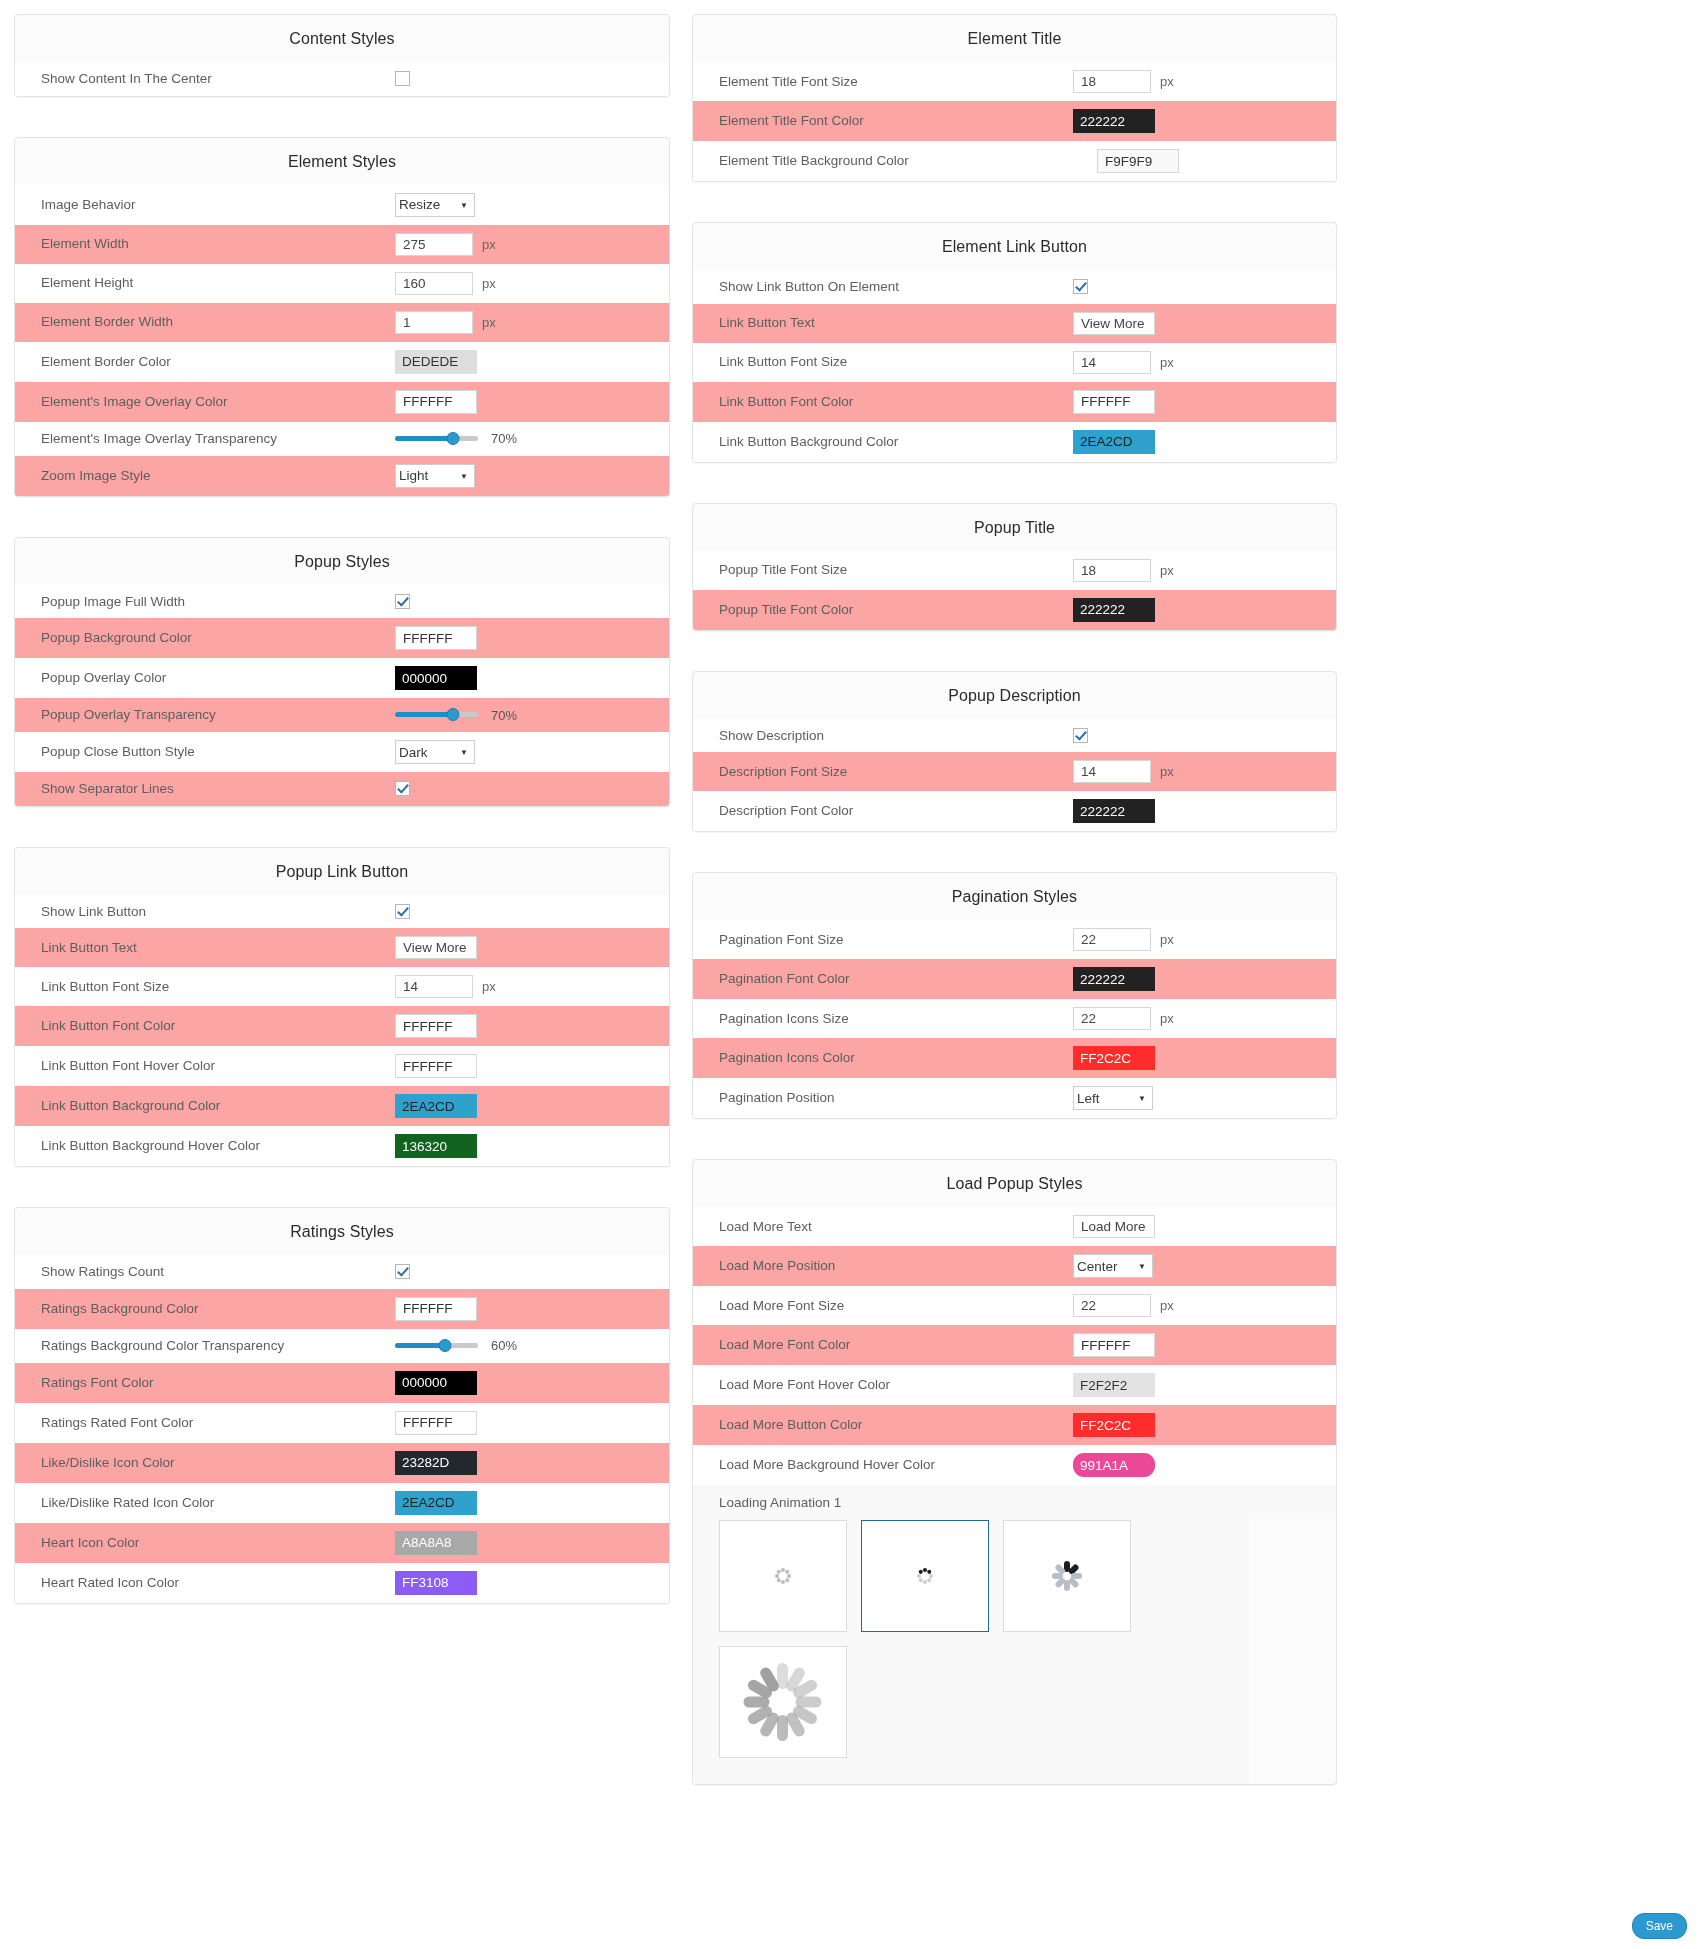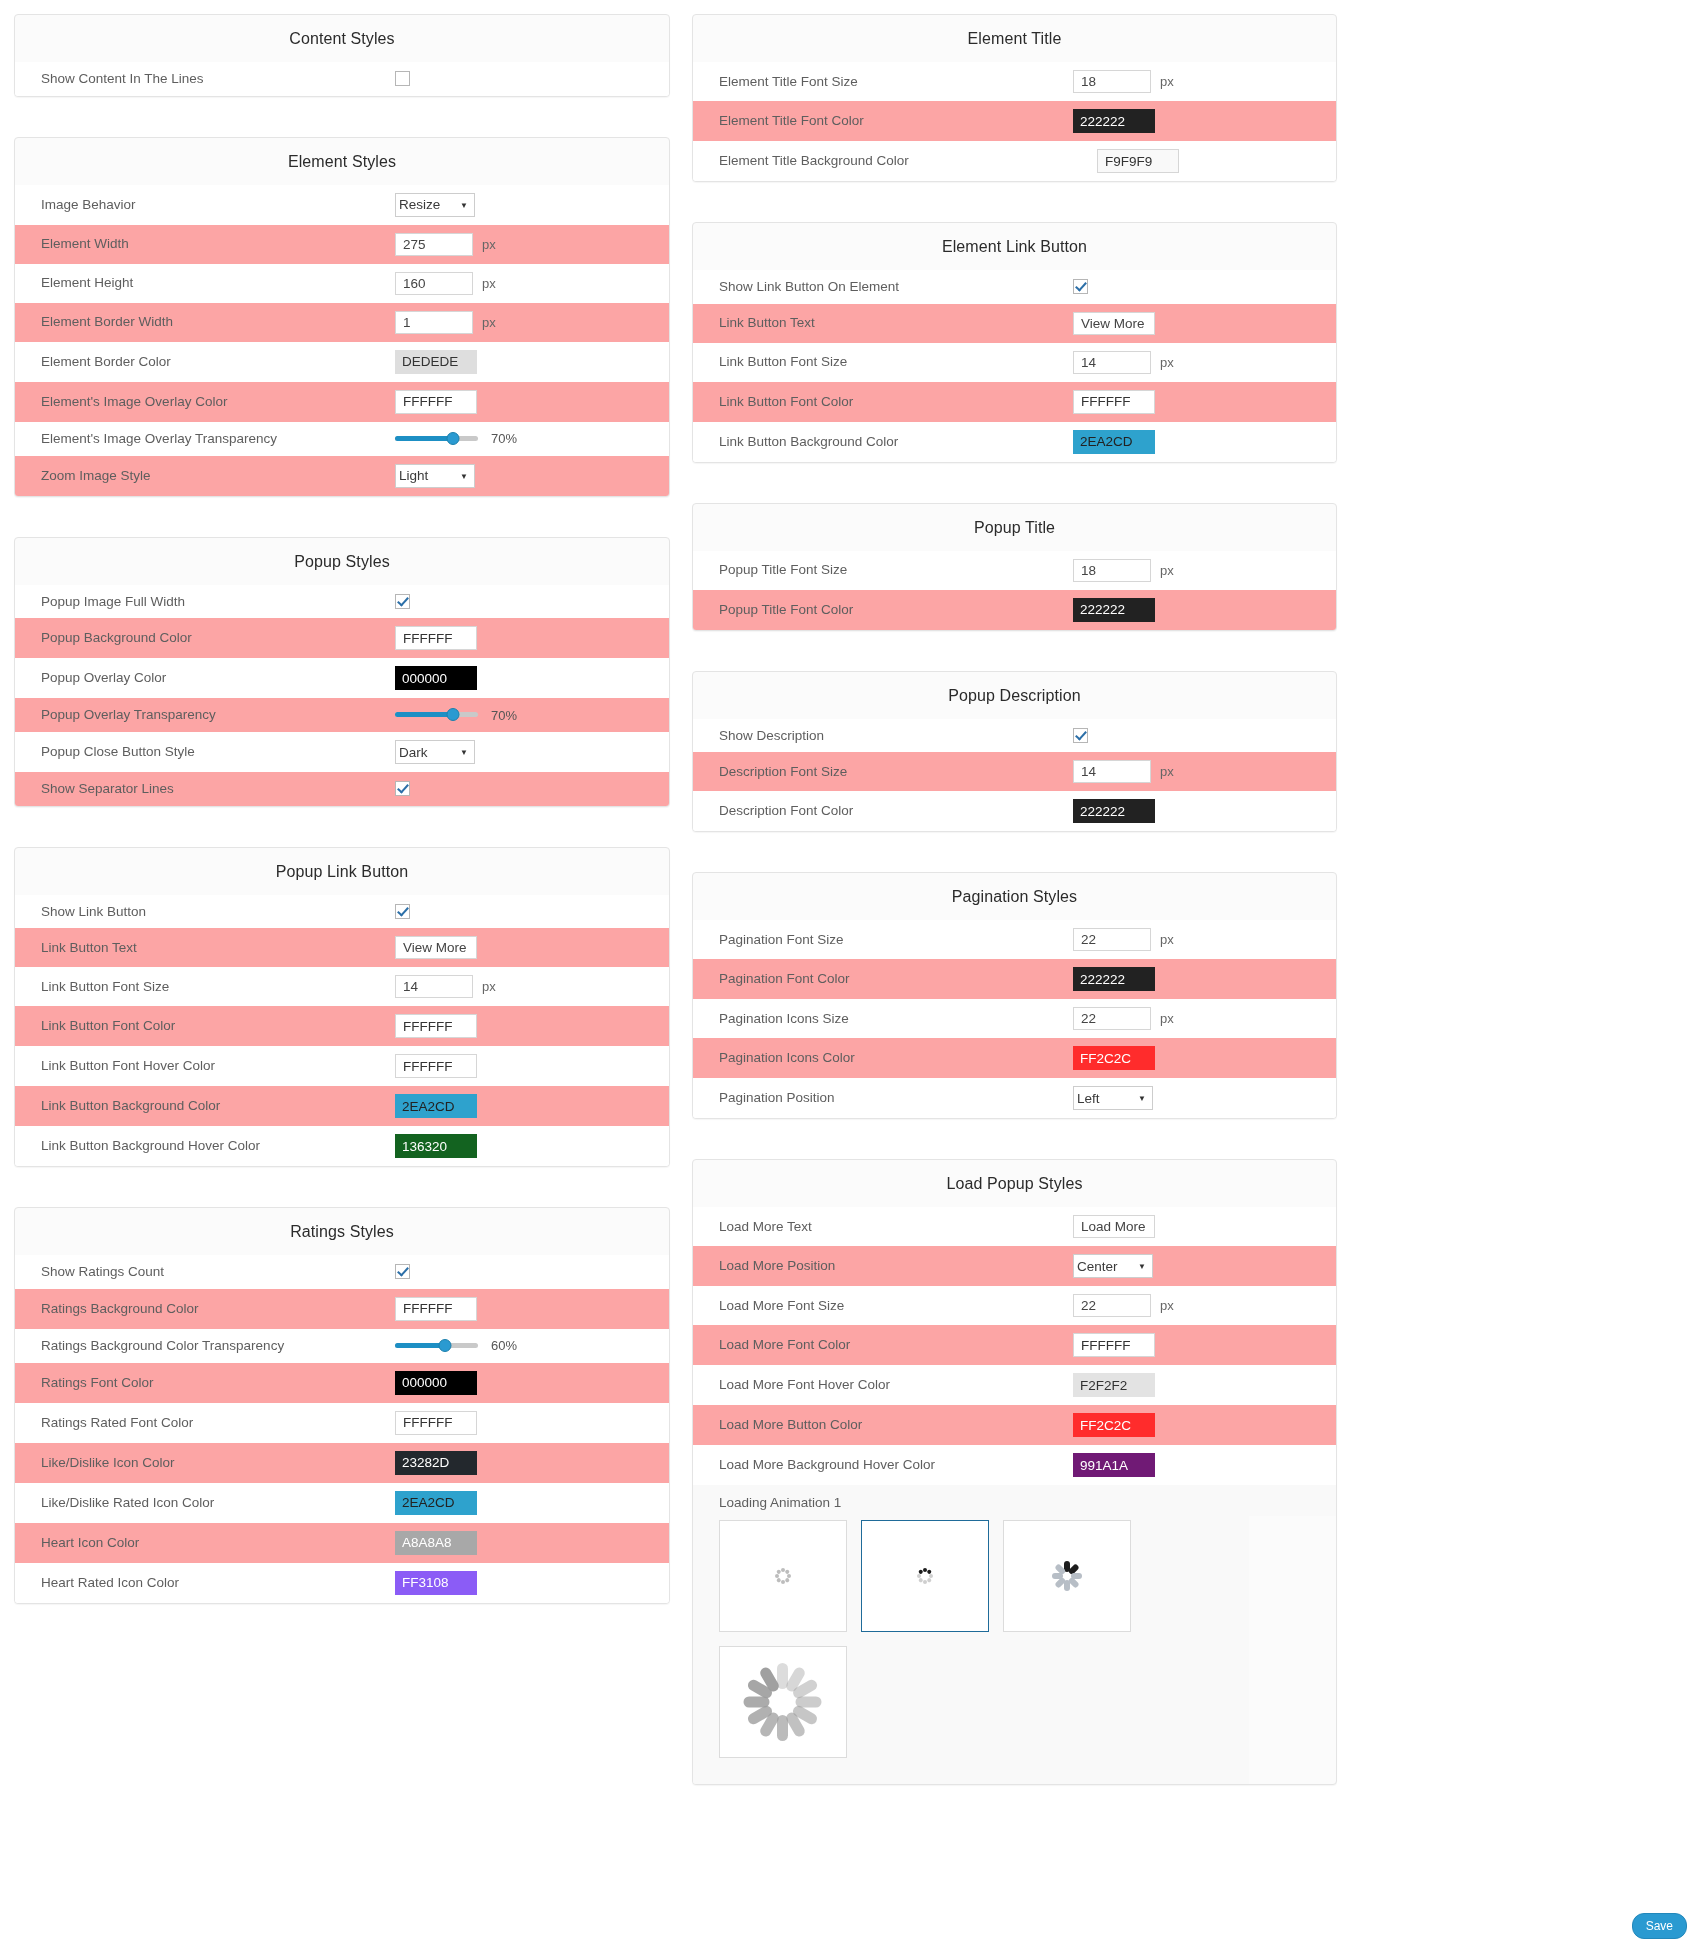--- a/index.html
+++ b/index.html
@@ -254,21 +254,21 @@
 </style>
 </head>
 <body>
 
 <div class="page">
   <div class="col col-left" id="left-col">
       <div class="panel">
         <div class="panel-title">Content Styles</div>
         <div class="rows">
           <div class="row">
-            <div class="row-label">Show Content In The Lines</div>
+            <div class="row-label">Show Content In The Center</div>
             <div class="row-ctl">
               <span class="cb"></span>
             </div>
           </div>
         </div>
       </div>
       <div class="panel">
         <div class="panel-title">Element Styles</div>
         <div class="rows">
           <div class="row">
@@ -664,21 +664,21 @@
           </div>
           <div class="row alt">
             <div class="row-label">Load More Button Color</div>
             <div class="row-ctl">
               <input class="txt colorbox" type="text" value="FF2C2C" style="background: rgb(255, 44, 44);">
             </div>
           </div>
           <div class="row">
             <div class="row-label">Load More Background Hover Color</div>
             <div class="row-ctl">
-              <input class="txt colorbox" type="text" value="991A1A" style="background: #701a75;">
+              <input class="txt colorbox" type="text" value="991A1A" style="background: #ec4899; border-radius: 11px;">
             </div>
           </div>
         </div>
         <div class="anim-label">Loading Animation 1</div>
         <div class="anim-wrap">
           <div class="anim-box">
             <div class="spin-a">
               <i style="transform: rotate(0deg);"></i>
               <i style="transform: rotate(45deg);"></i>
               <i style="transform: rotate(90deg);"></i>

